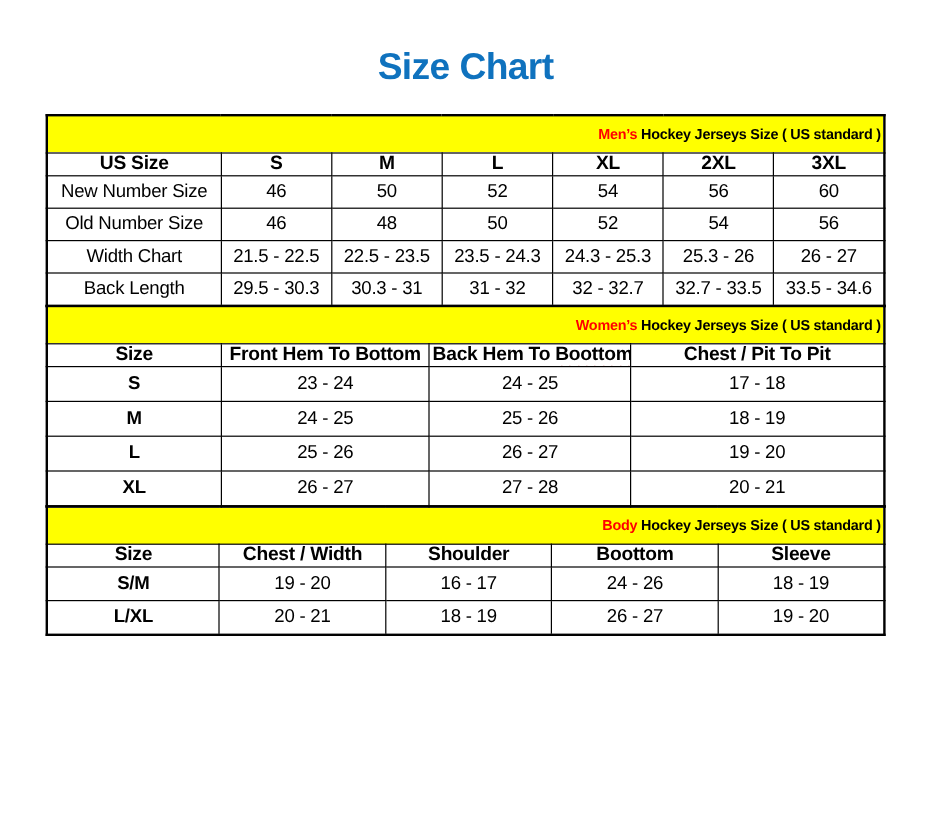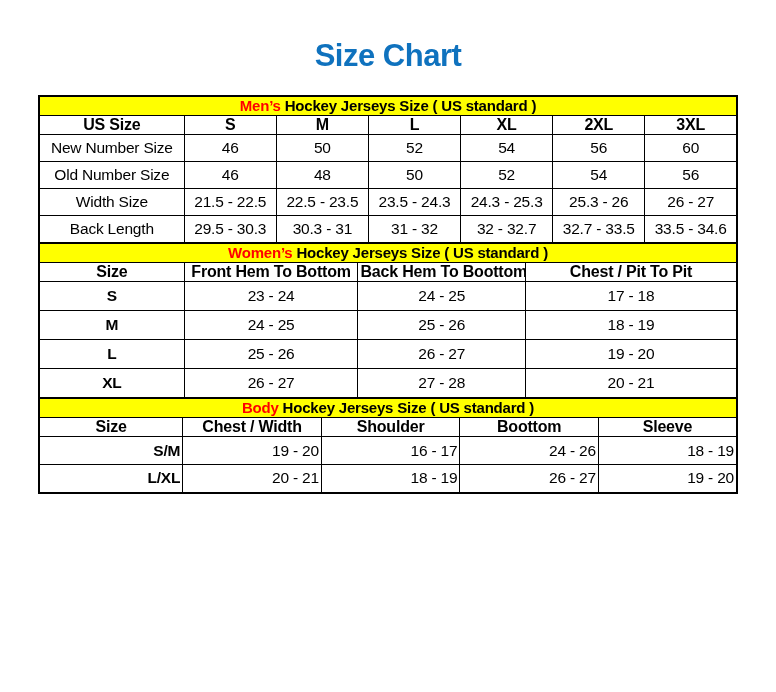--- a/index.html
+++ b/index.html
@@ -51,35 +51,36 @@
     vertical-align: middle;
     padding: 0 2px;
     font-size: 15.5px;
     letter-spacing: -0.2px;
     white-space: nowrap;
     overflow: hidden;
   }
 
   .banner-row td {
     background: var(--banner_yellow, #FFFF00);
-    height: 20px;
-    font-size: 15px;
+    height: 32px;
+    font-size: 12px;
     font-weight: bold;
+    text-align: right;
   }
   .banner-row .hl { color: var(--accent_red, #FF0000); }
 
   .head-row th {
     height: 15px;
     font-weight: bold;
     font-size: 16px;
   }
 
   .data-row td { height: 27px; }
   table.womens .data-row td { height: 29px; }
-  table.youth  .data-row td { height: 28px; text-align: right; }
+  table.youth  .data-row td { height: 28px; }
 
   td.bold-lbl { font-weight: bold; }
 
   .wavy {
     text-decoration: underline wavy var(--squiggle_red, #C00000);
     text-decoration-thickness: 1px;
     text-underline-offset: 4px;
     margin-top: 40px;
   }
 </style>
@@ -127,21 +128,21 @@
         <tr class="data-row">
           <td>Old Number Size</td>
           <td>46</td>
           <td>48</td>
           <td>50</td>
           <td>52</td>
           <td>54</td>
           <td>56</td>
         </tr>
         <tr class="data-row">
-          <td>Width Size</td>
+          <td>Width Chart</td>
           <td>21.5 - 22.5</td>
           <td>22.5 - 23.5</td>
           <td>23.5 - 24.3</td>
           <td>24.3 - 25.3</td>
           <td>25.3 - 26</td>
           <td>26 - 27</td>
         </tr>
         <tr class="data-row">
           <td>Back Length</td>
           <td>29.5 - 30.3</td>

